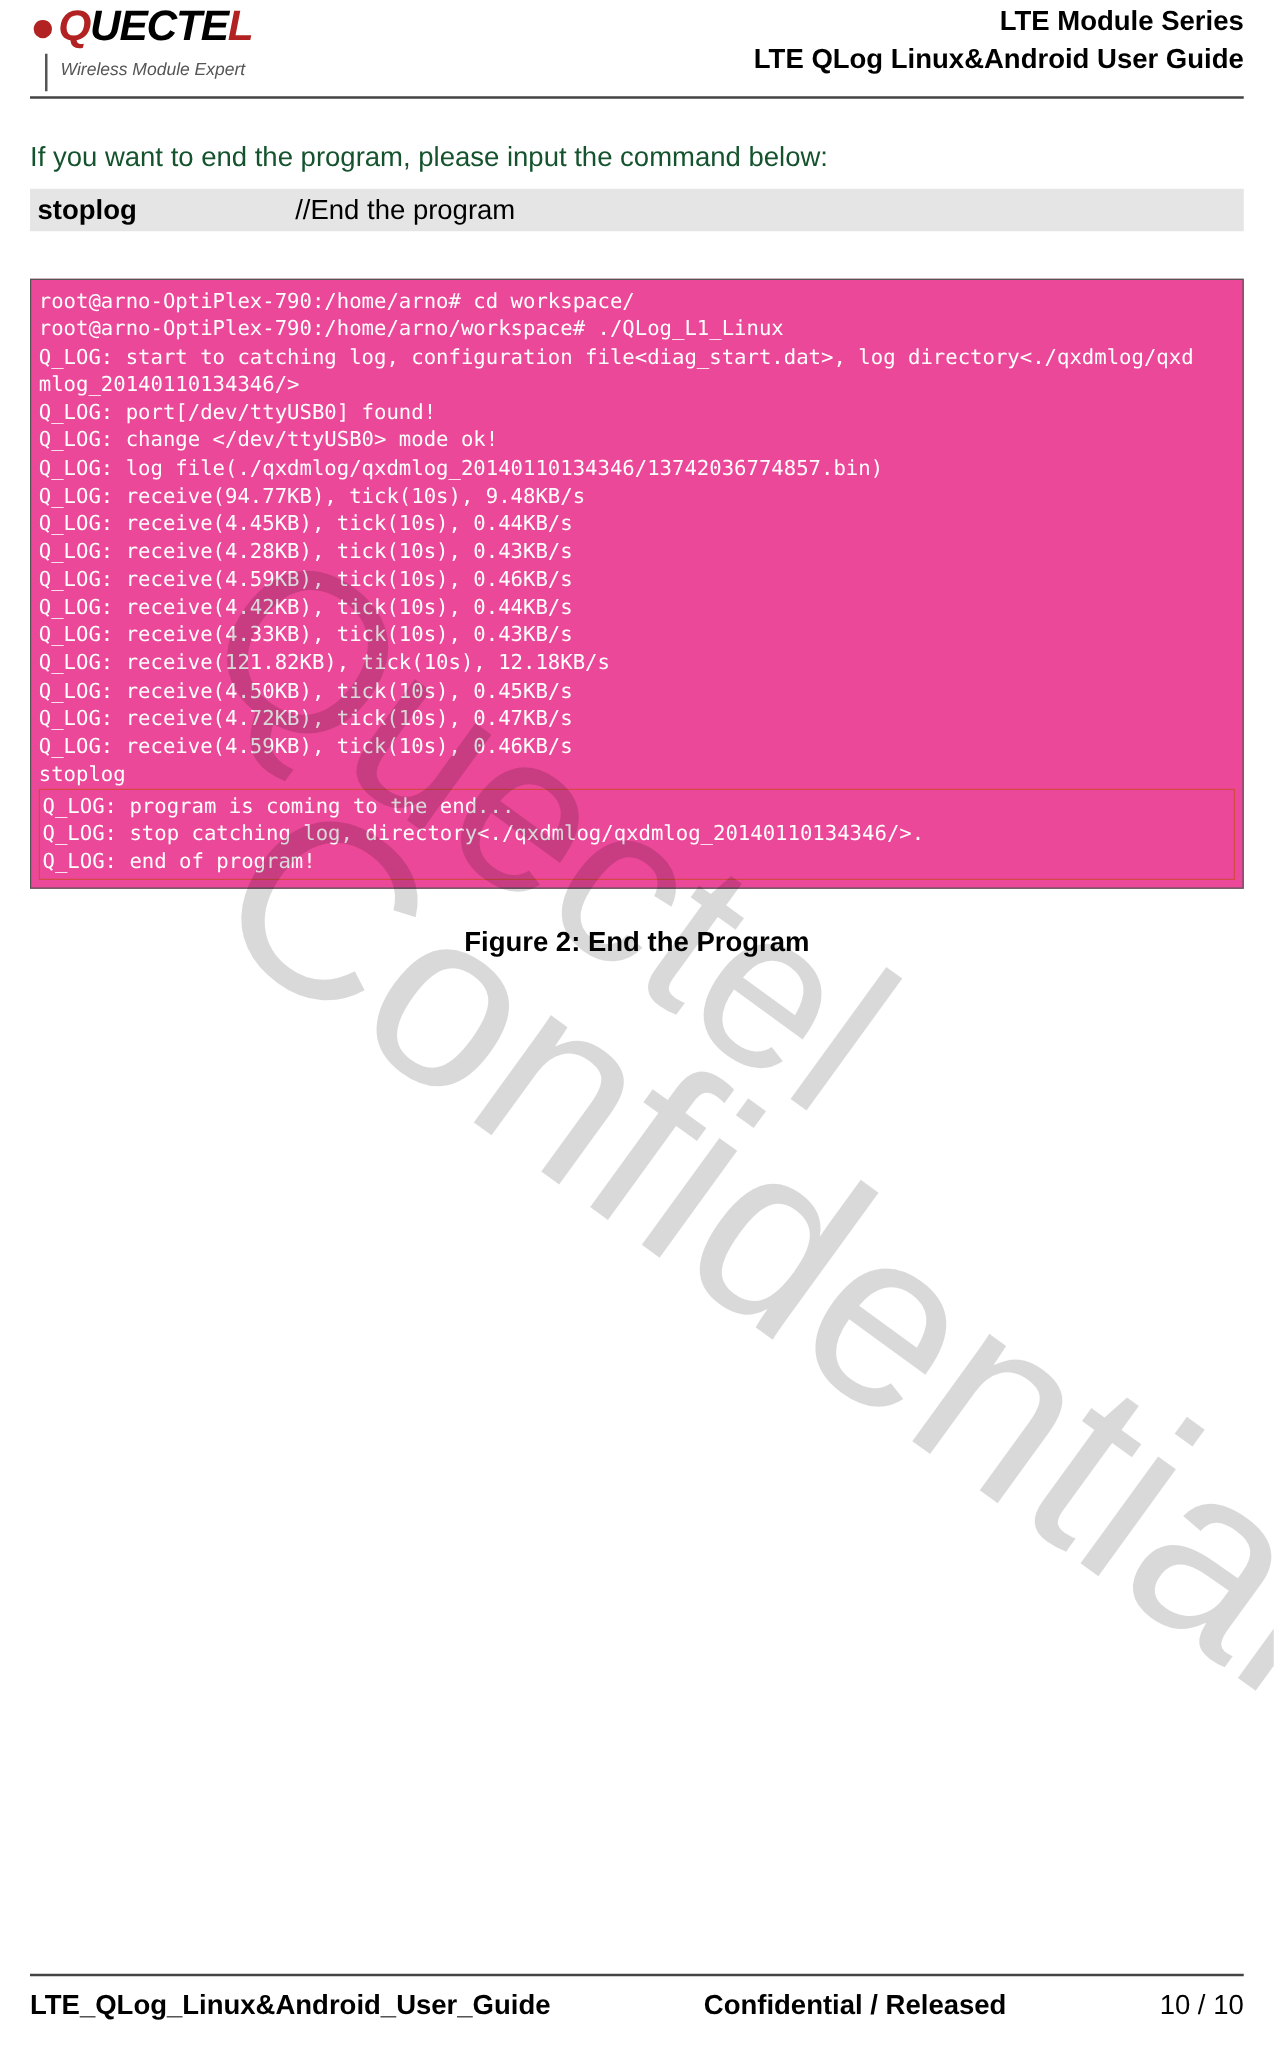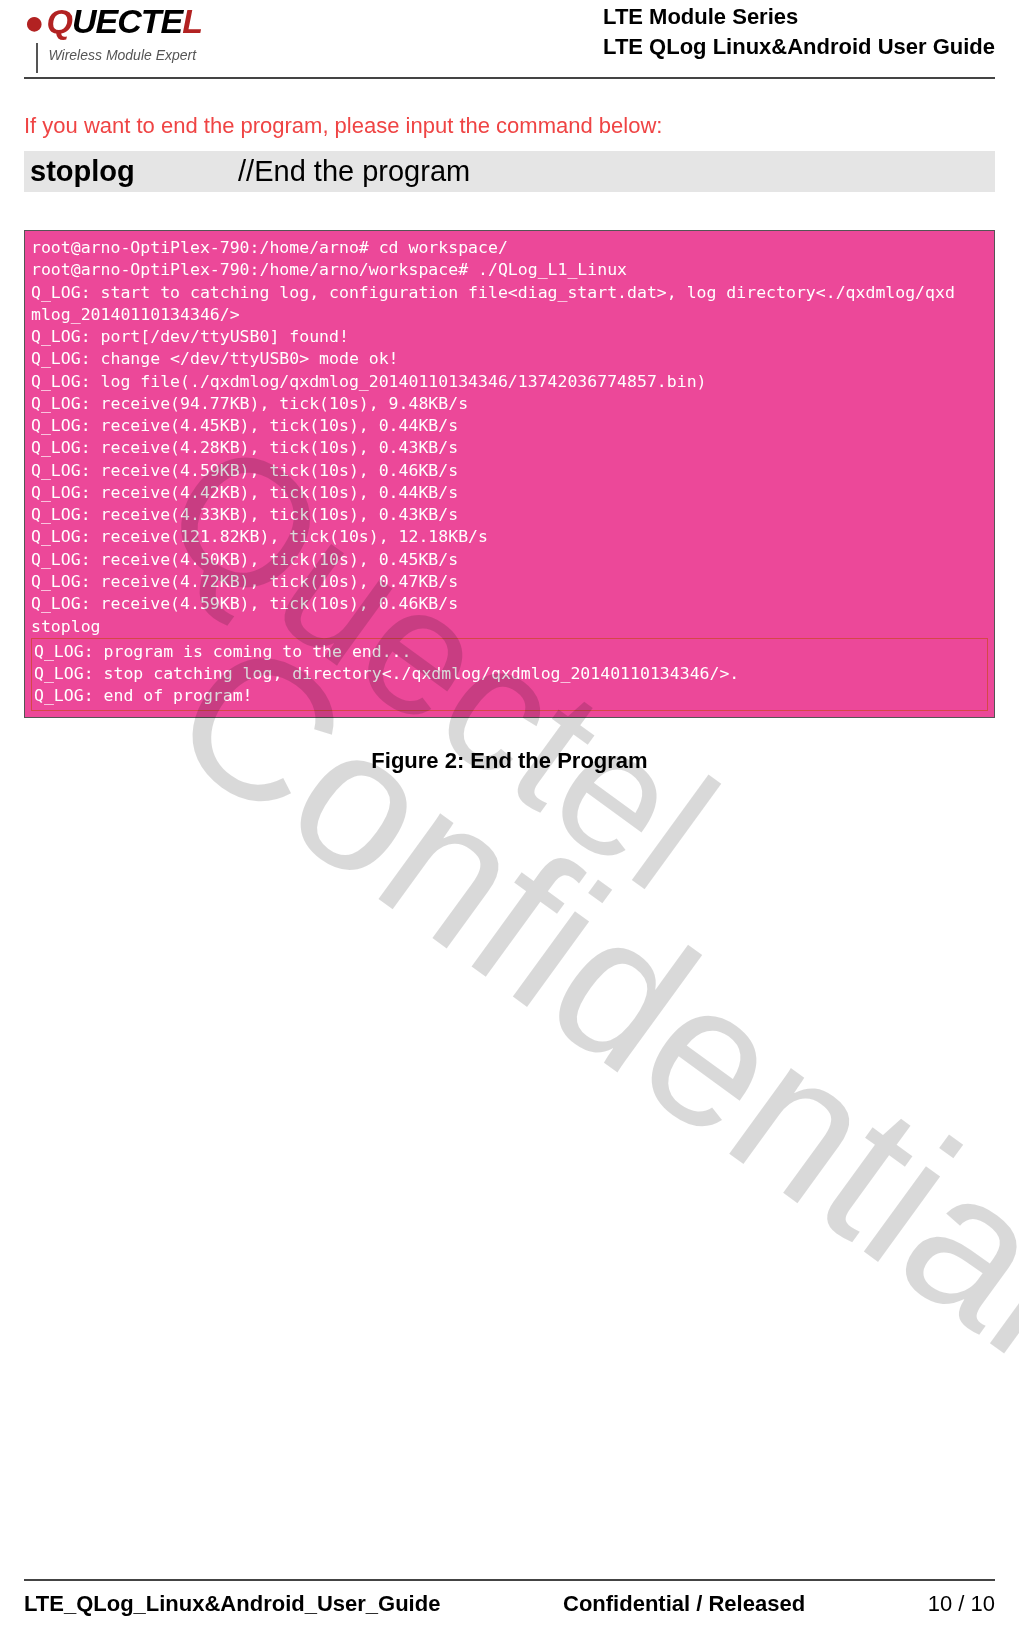--- a/index.html
+++ b/index.html
@@ -6,24 +6,24 @@
   html, body { width: 1019px; height: 1639px; background: #fff; font-family: Arial, Helvetica, sans-serif; }
   .page { position: relative; width: 1019px; height: 1639px; padding: 0 24px; }
   .header { display: flex; justify-content: space-between; align-items: flex-start; padding-top: 2px; }
   .logo { display: flex; flex-direction: column; }
   .logo-main { display: flex; align-items: center; }
   .logo-text { font-family: "Arial Black", Arial, sans-serif; font-weight: 900; font-style: italic; font-size: 34px; letter-spacing: -1px; color: #000; }
   .logo-text .red { color: #b22222; }
   .logo-sub { font-size: 14px; color: #555; margin-top: -2px; font-style: italic;}
   .logo-sep { display: inline-block; width: 2px; height: 30px; background: #555; margin: 0 6px 0 12px; vertical-align: middle; position: relative; top: 2px;}
   .logo-bullet { display:inline-block; font-size: 34px; line-height: 0; vertical-align: middle; color: #b22222; margin-right: 2px;}
-  .header-right { font-weight: bold; font-size: 22px; line-height: 1.35; }
+  .header-right { text-align: right; font-weight: bold; font-size: 22px; line-height: 1.35; }
   .hr { border-top: 2px solid #444; margin: 6px 0 0 0; }
-  .intro { font-size: 22px; color: #ef4444; margin-top: 34px; }
-  .cmdline { background: #e5e5e5; padding: 4px 6px; margin-top: 12px; font-size: 29px; }
+  .intro { font-size: 22px; color: #14532d; margin-top: 34px; }
+  .cmdline { background: #e5e5e5; padding: 4px 6px; margin-top: 12px; font-size: 22px; }
   .cmdline .cmd { font-weight: bold; width: 200px; display: inline-block; }
   .terminal-wrap { margin-top: 38px; }
   .terminal { background: #ec4899; color: #fff; font-family: "DejaVu Sans Mono","Liberation Mono",Consolas,monospace; font-size: 16.5px; line-height: 1.35; padding: 6px 6px 6px 6px; width: 971px; border: 1px solid #555; }
   .terminal .line { white-space: pre; }
   .terminal .boxed { border: 1px solid #d54848; padding: 2px 2px; }
   .caption { text-align: center; font-weight: bold; font-size: 22px; margin-top: 30px; }
   .watermarks { position: absolute; left: 0; top: 0; pointer-events: none; }
   .wm { position: absolute; font-size: 180px; font-weight: 400; color: rgba(0,0,0,0.15); transform: rotate(36deg); font-family: Arial, sans-serif; white-space: nowrap; }
   .wm1 { left: 130px; top: 560px; }
   .wm2 { left: 100px; top: 880px; font-size: 200px; }

